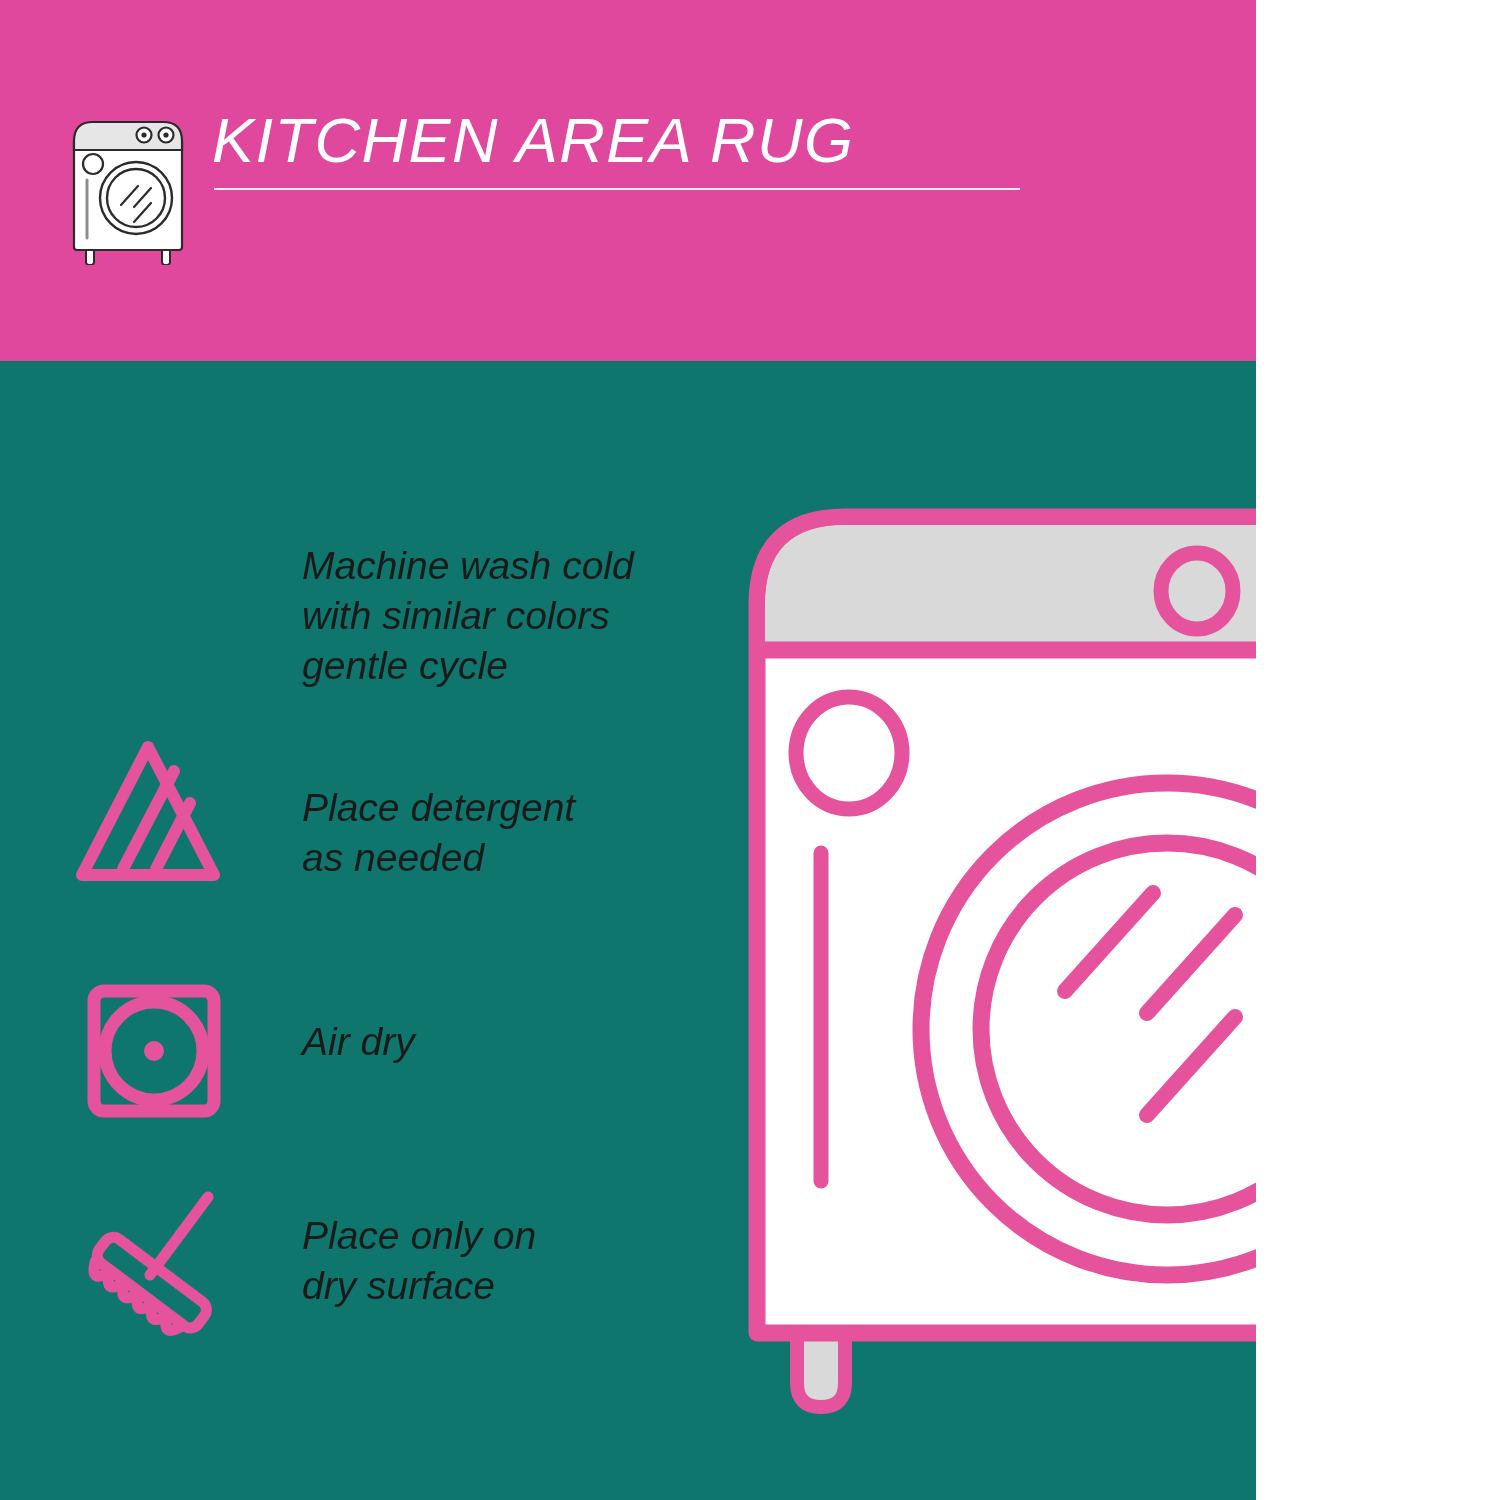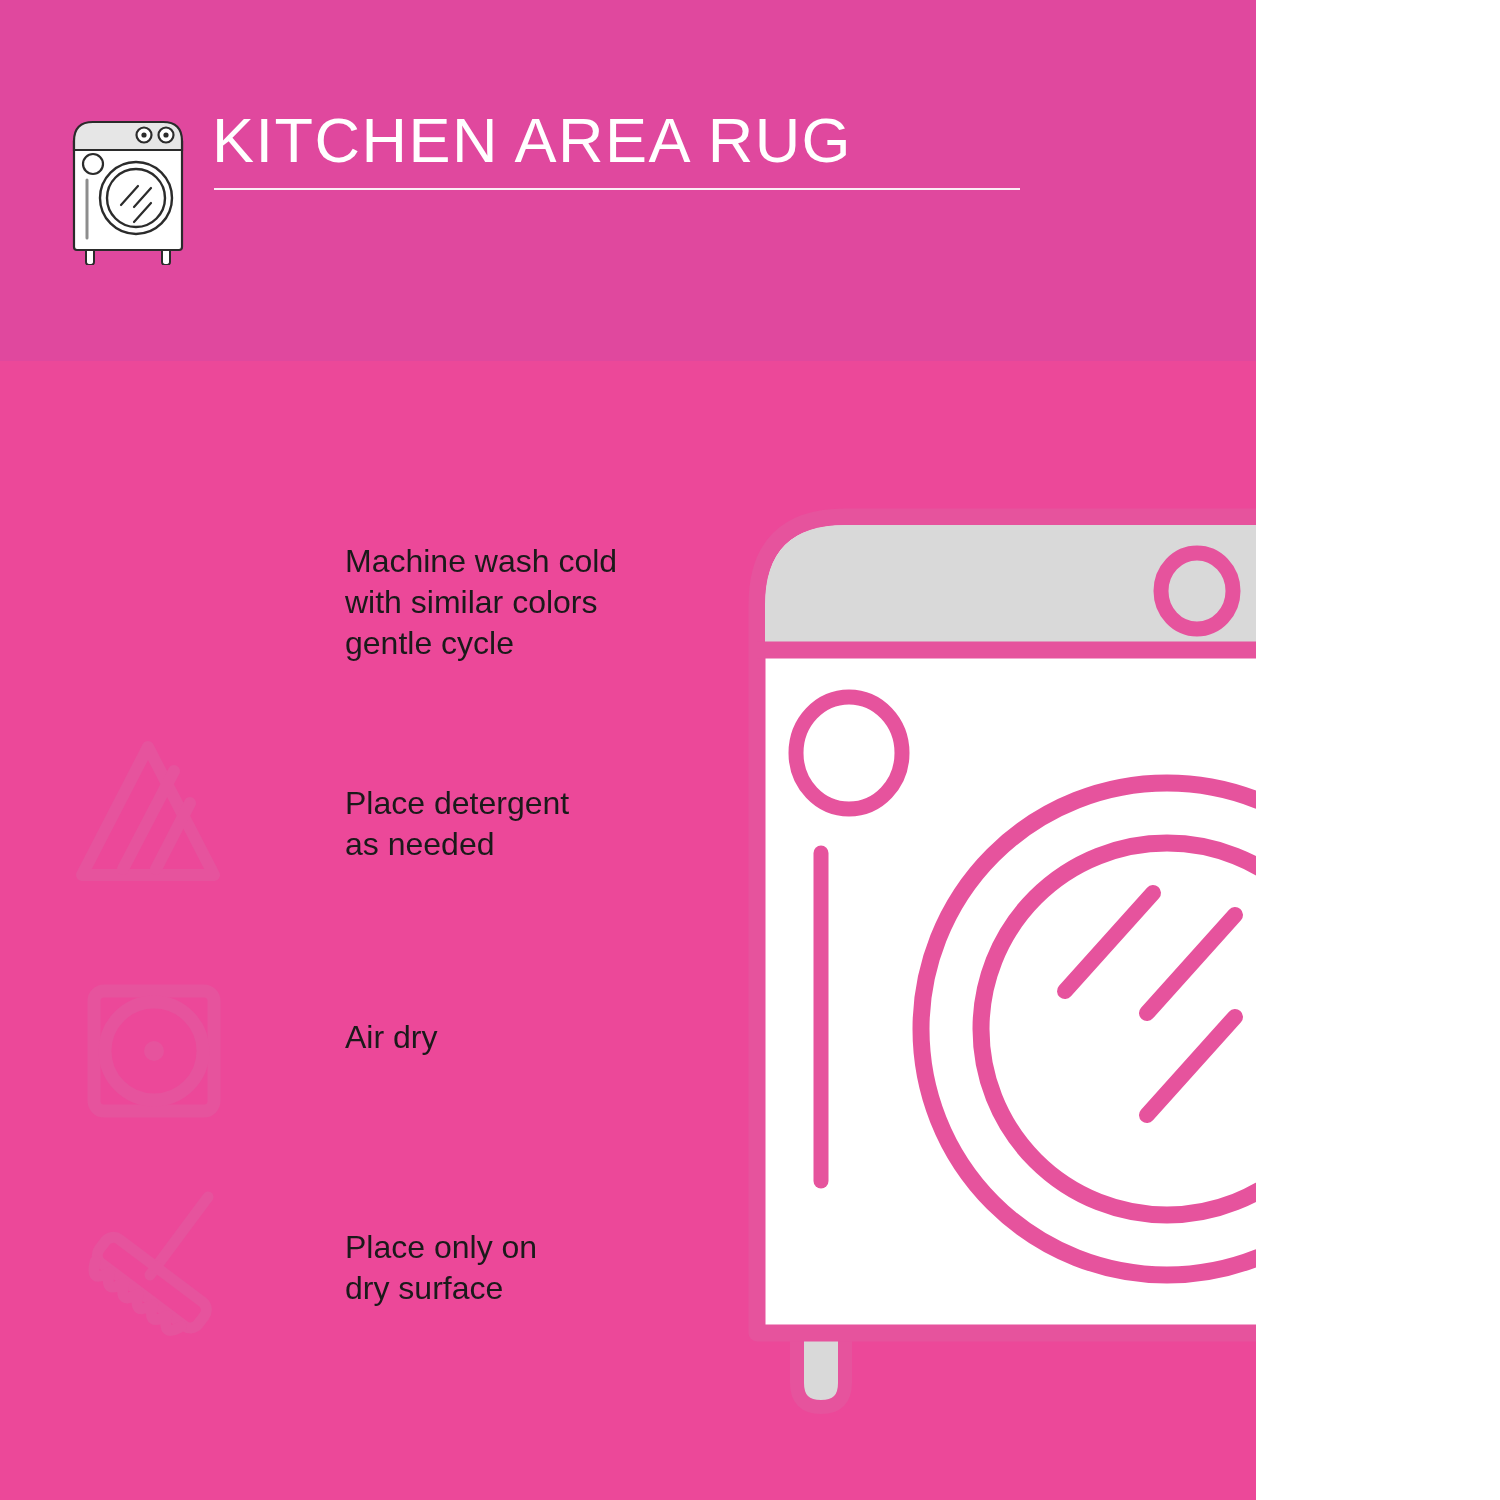--- a/index.html
+++ b/index.html
@@ -7,22 +7,23 @@
     padding: 0;
     background: #ffffff;
   }
   body {
     font-family: "Liberation Sans", sans-serif;
   }
   .page {
     position: relative;
     width: 1256px;
     height: 1500px;
-    background: #ec4899;
+    background: #0f766e;
     overflow: hidden;
+    font-style: italic;
   }
 
   
   .header {
     position: absolute;
     left: 0;
     top: 0;
     width: 1500px;
     height: 361px;
     background: #e0489e;
@@ -85,45 +86,44 @@
     left: 72px;
     top: 0;
     width: 160px;
     height: 160px;
   }
   .care-row .care-text {
     position: absolute;
     left: 302px;
     top: 0;
     width: 360px;
-    font-size: 32px;
-    line-height: 41px;
+    font-size: 39px;
+    line-height: 50px;
     color: #1a1a1a;
     font-family: "Liberation Sans", sans-serif;
     font-weight: 400;
     white-space: pre-line;
-    margin-left: 43px;
   }
 
   
   #row-0 { top: 165px; }
   #row-0 .icon-slot { left: 76px; top: 0px; width: 164px; height: 138px; }
   #row-0 .care-text { top: 15px; }
 
   #row-1 { top: 370px; }
   #row-1 .icon-slot { left: 72px; top: 6px; width: 152px; height: 148px; }
   #row-1 .care-text { top: 52px; }
 
   #row-2 { top: 612px; padding-left: 14px; }
   #row-2 .icon-slot { left: 86px; top: 10px; width: 136px; height: 136px; }
   #row-2 .care-text { top: 44px; }
 
   #row-3 { top: 818px; }
   #row-3 .icon-slot { left: 70px; top: 0px; width: 170px; height: 170px; }
-  #row-3 .care-text { top: 48px; }
+  #row-3 .care-text { top: 32px; }
 
   
   .washer-illustration {
     position: absolute;
     left: 735px;
     top: 495px;
     width: 730px;
     height: 930px;
   }
   svg { display: block; }

